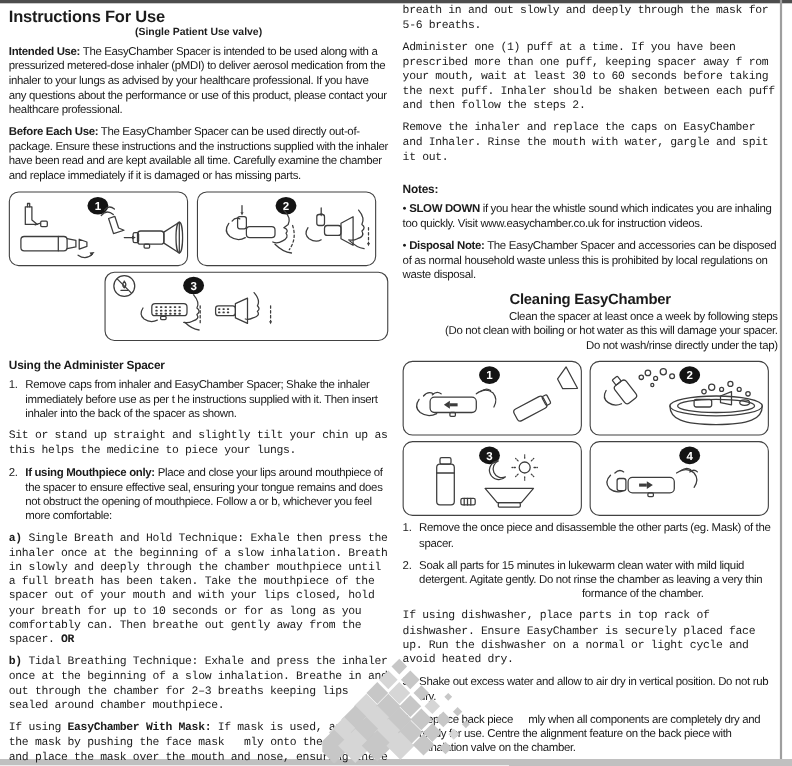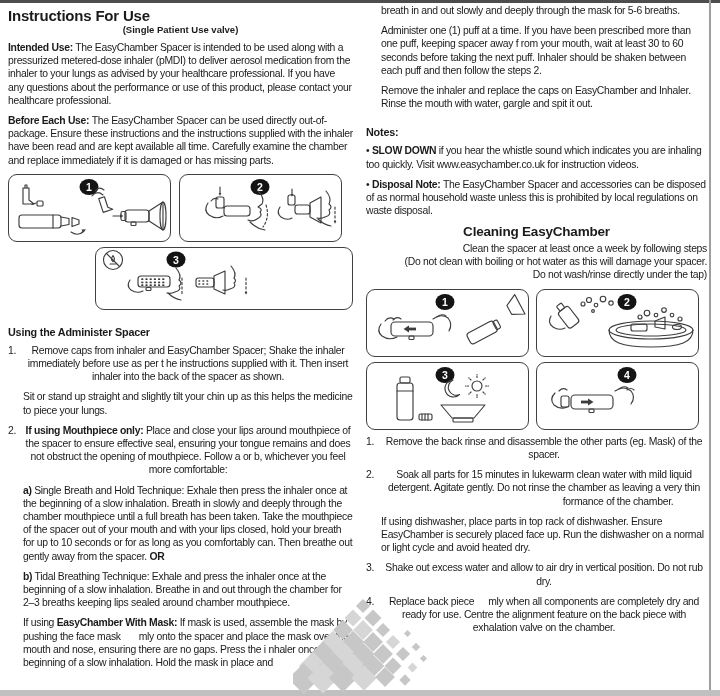--- a/index.html
+++ b/index.html
@@ -10,24 +10,24 @@
   }
   b{font-weight:bold;}
   .edge-top{position:absolute;left:0;top:0;width:720px;height:3px;background:#4d4d4d;}
   .edge-bottom{position:absolute;left:0;top:690px;width:720px;height:6px;background:#c0c0c0;}
   .edge-right{position:absolute;left:709px;top:0;width:2px;height:696px;background:#9e9e9e;}
   .col-left{position:absolute;left:8px;top:6px;width:345px;}
   .col-right{position:absolute;left:366px;top:4px;width:341px;}
   .doc-title{font-size:15px;font-weight:bold;text-align:left;letter-spacing:-0.2px;margin:1px 0 0;}
   .doc-sub{font-size:9.5px;font-weight:bold;text-align:center;margin:0 0 6px;}
   .p{font-size:10.4px;letter-spacing:-0.3px;line-height:13.2px;margin:0 0 7px;}
-  .ind{margin-left:15px;}
+  .ind{font-family:Liberation Mono, monospace;}
   .li{display:flex;margin:0 0 7px;}
   .li .num{flex:0 0 15px;font-size:10.4px;letter-spacing:-0.3px;line-height:13.2px;}
-  .li .body{flex:1;margin:0;text-align:center;}
+  .li .body{flex:1;margin:0;}
   .h2{font-size:10.8px;font-weight:bold;letter-spacing:-0.2px;margin:16px 0 6px;}
   .center-head{font-size:13.5px;font-weight:bold;text-align:center;letter-spacing:-0.2px;margin:7px 0 4px;}
   .center-sub{font-size:10.4px;letter-spacing:-0.3px;line-height:12.8px;text-align:right;margin:0 0 7px;}
   .fig-row{display:flex;gap:8px;margin:2px 0 5px;}
   .grid-row{display:flex;gap:7px;margin:0 0 5px;}
   .panel{border:1.5px solid #414141;border-radius:9px;background:#fff;flex:0 0 auto;}
   .panel svg{display:block;}
   .u3-wrap{margin:0 0 8px 87px;}
   .gap{display:inline-block;}
   .art{stroke:#3d3d3d;fill:none;stroke-width:1.15;stroke-linecap:round;stroke-linejoin:round;}
@@ -270,21 +270,21 @@
           <rect x="52" y="46" width="5" height="3.5" rx="1"></rect>
         </g>
         <rect class="fillart" x="44" y="37.6" width="7" height="2.8"></rect>
         <polygon class="fillart" points="51,35.4 56.5,39 51,42.6"></polygon>
       </svg>
     </div>
   </div>
 
   <div class="li">
     <span class="num">1.</span>
-    <p class="p body">Remove the back rinse and disassemble the other parts (eg. Mask) of the spacer.</p>
+    <p class="p body">Remove the once piece and disassemble the other parts (eg. Mask) of the spacer.</p>
   </div>
   <div class="li">
     <span class="num">2.</span>
     <p class="p body">Soak all parts for 15 minutes in lukewarm clean water with mild liquid detergent. Agitate gently. Do not rinse the chamber as leaving a very thin<span class="gap" style="width: 148px;"></span>formance of the chamber.</p>
   </div>
   <p class="p ind">If using dishwasher, place parts in top rack of dishwasher. Ensure EasyChamber is securely placed face up. Run the dishwasher on a normal or light cycle and avoid heated dry.</p>
   <div class="li">
     <span class="num">3.</span>
     <p class="p body">Shake out excess water and allow to air dry in vertical position. Do not rub dry.</p>
   </div>

